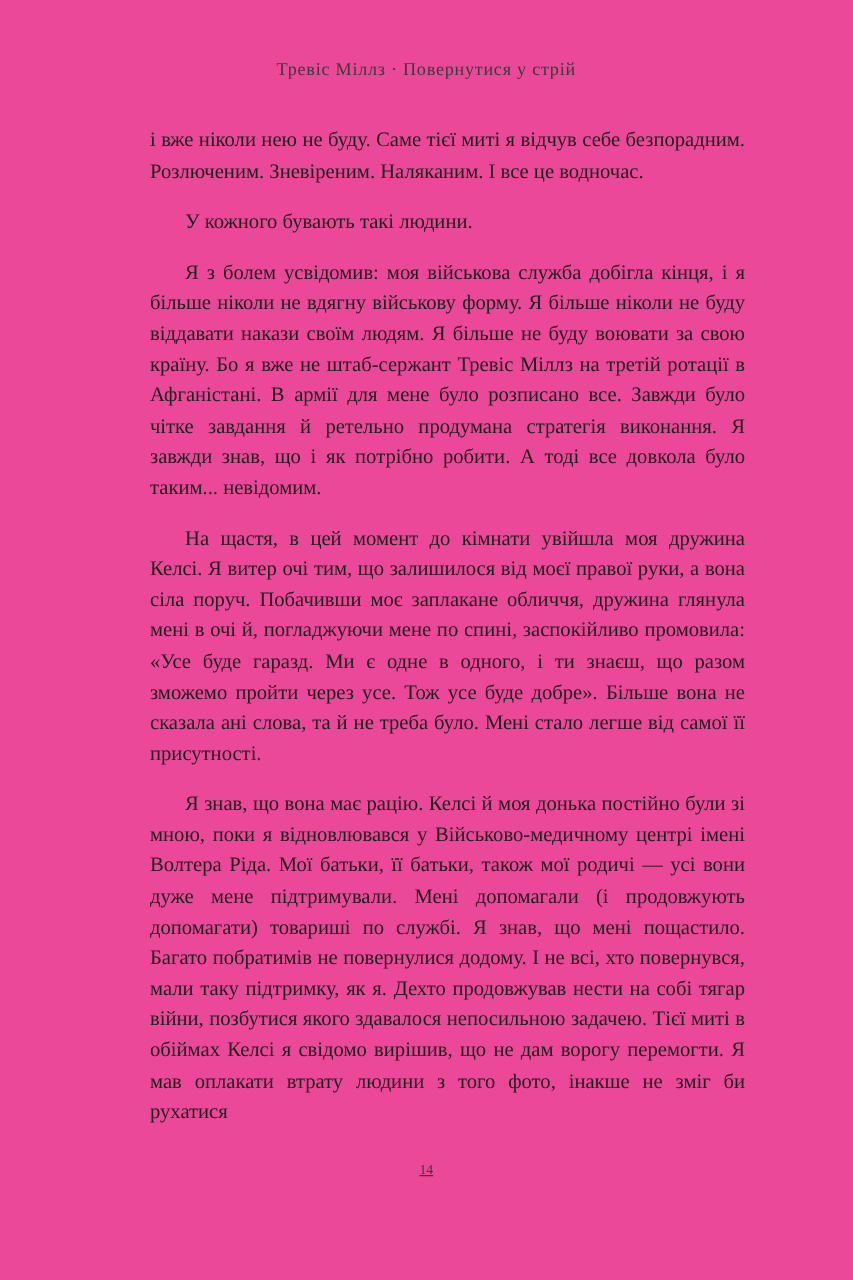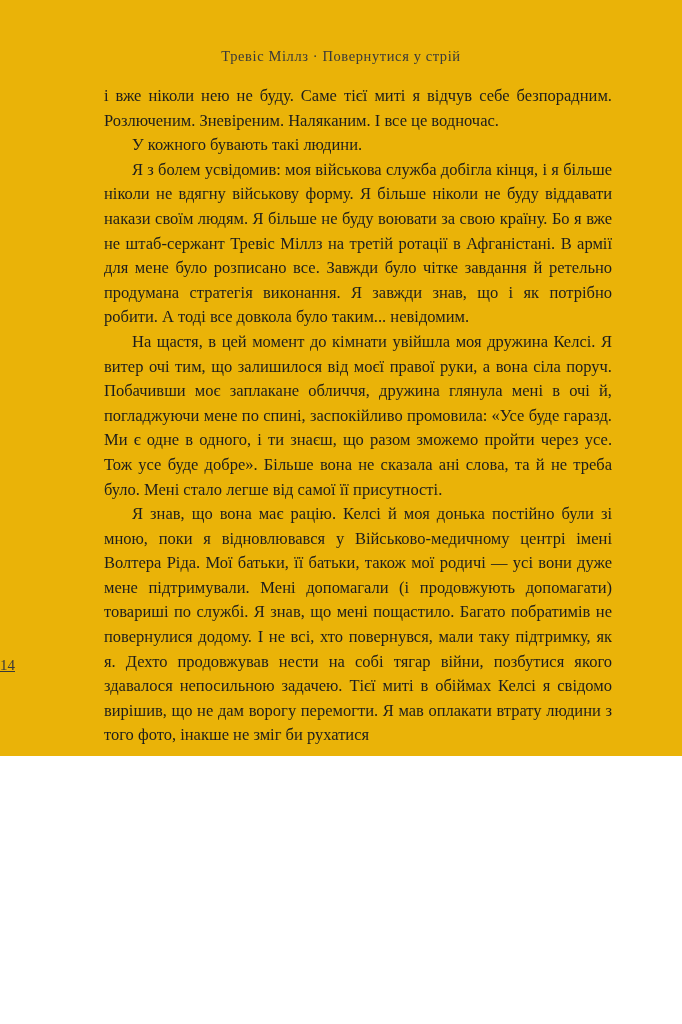--- a/index.html
+++ b/index.html
@@ -3,22 +3,22 @@
 <meta charset="utf-8">
 <style>
   html, body {
     margin: 0;
     padding: 0;
     background: #ffffff;
   }
   .page {
     position: relative;
     width: 682px;
-    height: 756px;
-    background: #eab308;
+    height: 1024px;
+    background: #ec4899;
     font-family: "Liberation Serif", "DejaVu Serif", serif;
     color: #1d1d1d;
     box-sizing: border-box;
     overflow: hidden;
   }
   .running-head {
     position: absolute;
     top: 48px;
     left: 0;
     right: 0;
@@ -31,36 +31,36 @@
     position: absolute;
     top: 84px;
     left: 104px;
     width: 508px;
     text-align: justify;
     font-size: 16.5px;
     line-height: 24.6px;
     color: #1d1d1d;
   }
   .para {
-    margin: 0;
+    margin: 16px;
     padding: 0;
     text-indent: 0;
   }
   .para.indent {
     text-indent: 28px;
   }
   .it {
   }
   .page-number {
     position: absolute;
     bottom: 82px;
     left: 0;
     right: 0;
-    text-align: left;
-    font-size: 15px;
+    text-align: center;
+    font-size: 11px;
     color: #3a3a3a;
     text-decoration: underline;
   }
 </style>
 </head>
 <body>
 
 <div class="page">
   <div class="running-head">Тревіс Міллз · Повернутися у стрій</div>
 

